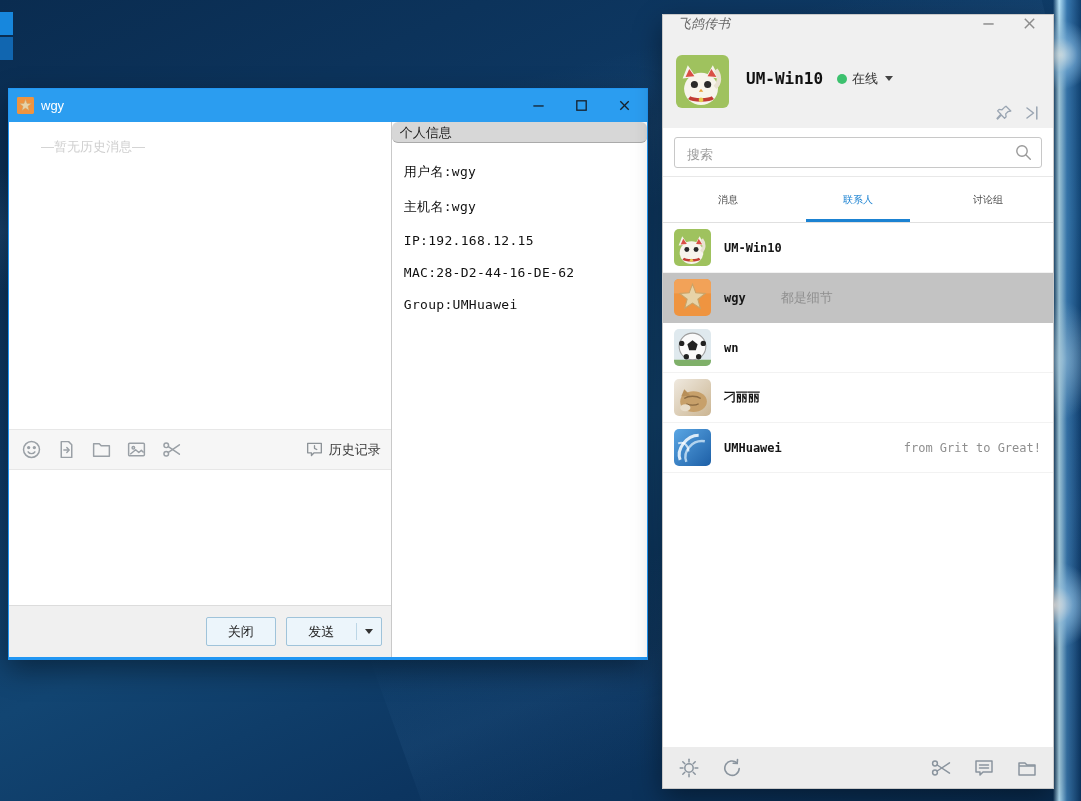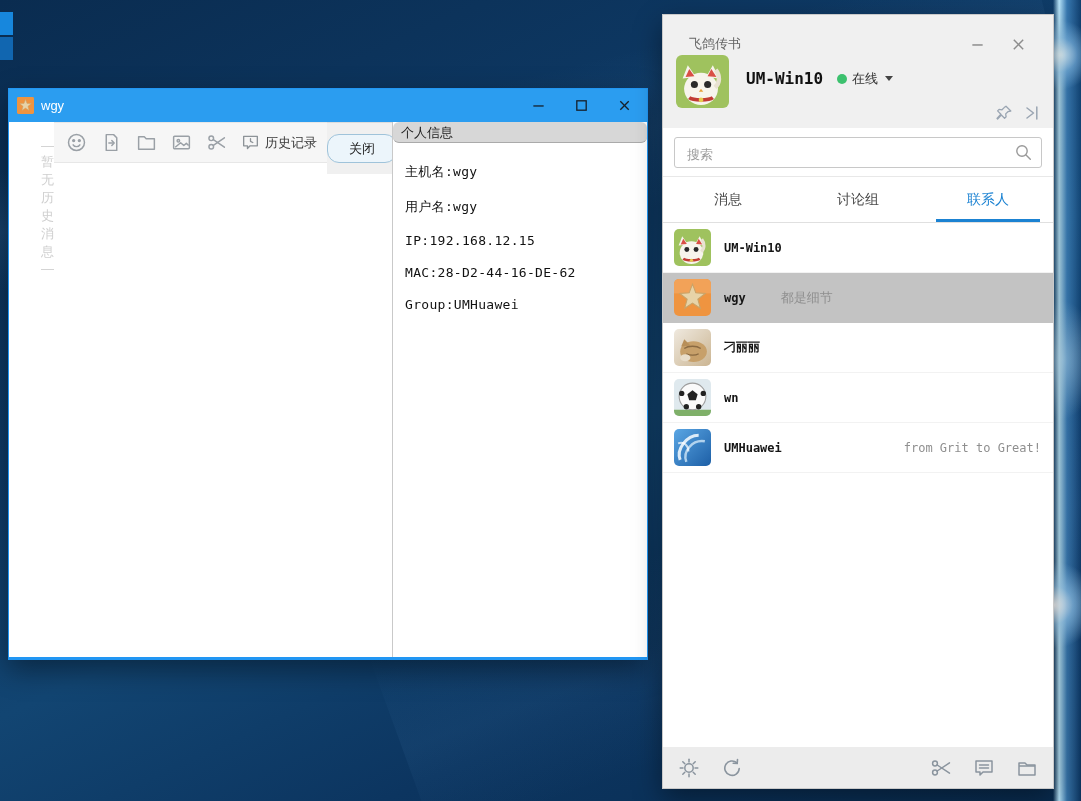--- a/index.html
+++ b/index.html
@@ -31,49 +31,49 @@
   
   .chat-window { position:absolute; left:8px; top:88px; width:640px; height:572px;
     border:1px solid #2196f3; border-bottom-width:3px; background:#fff;
     box-shadow:0 10px 26px rgba(0,0,0,0.40); display:flex; flex-direction:column; }
   .chat-titlebar { height:33px; background:#2b9df0; display:flex; align-items:center; padding:0 8px; flex:0 0 auto; }
   .chat-app-icon { width:17px; height:17px; margin-right:7px; flex:0 0 auto; }
   .chat-title { color:#fff; font-size:13px; }
   .chat-controls { margin-left:auto; display:flex; align-items:center; gap:26px; padding-right:6px; }
   .ctrl { width:17px; height:17px; display:flex; align-items:center; justify-content:center; cursor:default; }
   .chat-body { flex:1; display:flex; min-height:0; }
-  .chat-left { width:383px; display:flex; flex-direction:row; min-height:0; }
+  .chat-left { width:383px; display:flex; flex-direction:column; min-height:0; }
   .history-area { flex:1; background:#fff; padding:16px 0 0 32px; }
   .no-history { color:#cfcfcf; font-size:13px; }
   .chat-toolbar { height:41px; background:#f6f6f6; border-top:1px solid #e7e7e7; border-bottom:1px solid #e7e7e7;
     display:flex; align-items:center; padding:0 10px 0 12px; gap:14px; flex:0 0 auto; }
   .tool-icon { width:21px; height:21px; color:#9aa0a6; display:block; }
   .history-link { margin-left:auto; display:flex; align-items:center; gap:5px; color:#3a3a3a; font-size:13px; }
   .history-link .tool-icon { width:19px; height:19px; color:#8d9398; }
   .input-area { height:135px; background:#fff; flex:0 0 auto; }
   .chat-footer { height:52px; background:#f0f0f0; border-top:1px solid #dcdcdc; display:flex; align-items:center;
     justify-content:flex-end; gap:10px; padding-right:9px; flex:0 0 auto; }
-  .btn { height:29px; background:#ecf5fb; border:1px solid #9fc3da; border-radius:12px; font-size:13px; color:#222;
+  .btn { height:29px; background:#ecf5fb; border:1px solid #9fc3da; border-radius:2px; font-size:13px; color:#222;
     display:flex; align-items:center; justify-content:center; cursor:default; }
   .btn-close { width:70px; }
   .btn-send { width:96px; gap:0; padding:0; }
   .btn-send .lbl { flex:1; text-align:center; }
   .btn-send .divider { width:1px; height:17px; background:#bcd6e6; }
   .btn-send .caret-box { width:24px; display:flex; align-items:center; justify-content:center; }
   .caret-down { width:0; height:0; border-left:4px solid transparent; border-right:4px solid transparent; border-top:5px solid #333; }
 
   .info-panel { width:257px; border-left:1px solid #c9c9c9; display:flex; flex-direction:column; background:#fff; }
   .info-header { background:#d7d7d7; border-bottom:1px solid #aaa; font-size:13px; color:#222; padding:2px 8px; height:21px; flex:0 0 auto;border-radius:6px; }
   .info-fields { padding:20px 0 0 12px; }
   .info-field { font-size:13px; color:#111; margin-bottom:17px; letter-spacing:0.3px; }
 
   
   .main-window { position:absolute; left:662px; top:14px; width:392px; height:775px; background:#fff;
     border:1px solid #c9c9c9; box-shadow:0 10px 26px rgba(0,0,0,0.40); display:flex; flex-direction:column; }
-  .main-titlebar { height:38px; background:#f0f0f0; display:flex; align-items:flex-end; padding:0 26px; flex:0 0 auto; }
+  .main-titlebar { height:38px; background:#f0f0f0; display:flex; align-items:flex-start; padding:0 15px; flex:0 0 auto;font-style:italic; }
   .main-title { color:#666; font-size:13px; }
   .main-controls { margin-left:auto; display:flex; align-items:center; gap:24px; }
   .profile { background:#f0f0f0; height:75px; position:relative; display:flex; align-items:flex-start; padding:2px 14px 0 13px; flex:0 0 auto; }
   .avatar-lg { width:53px; height:53px; border-radius:6px; overflow:hidden; flex:0 0 auto; }
   .profile-main { display:flex; align-items:center; margin:14px 0 0 17px; gap:14px; }
   .profile-name { font-size:16px; font-weight:bold; color:#111; }
   .status { display:flex; align-items:center; gap:5px; }
   .status-dot { width:10px; height:10px; border-radius:50%; background:#3cc16e; }
   .status-label { font-size:13px; color:#333; }
   .status .caret-down { border-top-color:#444; margin-left:2px; }
@@ -81,21 +81,21 @@
   .pt-icon { width:18px; height:18px; display:block; }
 
   .search-row { background:#fff; padding:9px 11px 8px 11px; flex:0 0 auto; }
   .search-box { position:relative; }
   .search-input { width:100%; height:31px; border:1px solid #c8c8c8; border-radius:3px; font-size:13px;
     padding:4px 34px 0 12px; color:#333; outline:none; font-family:"Liberation Sans",sans-serif; }
   .search-input::placeholder { color:#9a9a9a; }
   .search-icon { position:absolute; right:9px; top:6px; width:19px; height:19px; color:#999; }
 
   .tabs { display:flex; border-top:1px solid #e8e8e8; border-bottom:1px solid #e0e0e0; height:47px; flex:0 0 auto; background:#fff; }
-  .tab { flex:1; display:flex; align-items:center; justify-content:center; font-size:14px; color:#4a4a4a; position:relative; cursor:default; }
+  .tab { flex:1; display:flex; align-items:center; justify-content:center; font-size:10px; color:#4a4a4a; position:relative; cursor:default; }
   .tab.active { color:#1b82d2; }
   .tab.active::after { content:""; position:absolute; bottom:0; left:50%; transform:translateX(-50%); width:104px; height:3px; background:#1b82d2; }
 
   .contact-list { flex:0 0 auto; }
   .contact-row { height:50px; display:flex; align-items:center; padding:0 12px 0 11px; border-bottom:1px solid #f2f2f2; background:#fff; }
   .contact-row.selected { background:#c3c3c3; border-bottom-color:#c3c3c3; }
   .avatar-sm { width:37px; height:37px; border-radius:5px; overflow:hidden; flex:0 0 auto; }
   .contact-name { margin-left:13px; font-size:12px; font-weight:bold; color:#151515; }
   .contact-sig { margin-left:auto; font-size:12px; color:#8f8f8f; }
   .contact-sig.cn { font-size:13px;margin-left:35px; }
@@ -198,22 +198,22 @@
             <span class="divider"></span>
             <span class="caret-box">
                 <span class="caret-down"></span>
               </span>
           </button>
         </div>
       </div>
       <div class="info-panel">
         <div class="info-header">个人信息</div>
         <div class="info-fields mono">
+          <div class="info-field">用户名:wgy</div>
           <div class="info-field">主机名:wgy</div>
-          <div class="info-field">用户名:wgy</div>
           <div class="info-field">IP:192.168.12.15</div>
           <div class="info-field">MAC:28-D2-44-16-DE-62</div>
           <div class="info-field">Group:UMHuawei</div>
         </div>
       </div>
     </div>
   </div>
 
   <div class="main-window">
     <div class="main-titlebar">
@@ -276,25 +276,25 @@
             <circle cx="8" cy="8" r="5.2"></circle>
             <line x1="12" y1="12" x2="16.3" y2="16.3"></line>
           </svg>
       </div>
     </div>
 
     <div class="tabs">
       <div class="tab">
           <span>消息</span>
         </div>
+      <div class="tab active">
+          <span>联系人</span>
+        </div>
       <div class="tab">
           <span>讨论组</span>
-        </div>
-      <div class="tab active">
-          <span>联系人</span>
         </div>
     </div>
 
     <div class="contact-list">
       <div class="contact-row">
         <span class="avatar-sm">
           <svg viewBox="0 0 36 36" width="37" height="37">
               <rect width="36" height="36" fill="#9fc25e"></rect>
               <ellipse cx="17" cy="23" rx="11.5" ry="11" fill="#f7f4ec"></ellipse>
               <polygon points="8,7 13.5,15 4.5,16" fill="#f7f4ec"></polygon>
@@ -317,50 +317,50 @@
               <rect width="36" height="14" fill="#f2a258"></rect>
               <polygon points="18,5 21.2,13.5 30.4,14 23.2,19.7 25.6,28.5 18,23.5 10.4,28.5 12.8,19.7 5.6,14 14.8,13.5" fill="#e7d3a8" stroke="#c8a368" stroke-width="1"></polygon>
             </svg>
         </span>
         <span class="contact-name mono">wgy</span>
         <span class="contact-sig cn">都是细节</span>
       </div>
       <div class="contact-row">
         <span class="avatar-sm">
           <svg viewBox="0 0 36 36" width="37" height="37">
+              <rect width="36" height="36" fill="#dfe9ee"></rect>
+              <path d="M0 30h36v6H0z" fill="#7fb069"></path>
+              <circle cx="18" cy="17" r="13" fill="#fafafa" stroke="#9b9b9b" stroke-width="1"></circle>
+              <polygon points="18,11 23,14.8 21.2,20.6 14.8,20.6 13,14.8" fill="#222"></polygon>
+              <circle cx="7.5" cy="14" r="2.6" fill="#222"></circle>
+              <circle cx="28.5" cy="14" r="2.6" fill="#222"></circle>
+              <circle cx="12" cy="27" r="2.6" fill="#222"></circle>
+              <circle cx="24" cy="27" r="2.6" fill="#222"></circle>
+            </svg>
+        </span>
+        <span class="contact-name mono">wn</span>
+      </div>
+      <div class="contact-row">
+        <span class="avatar-sm">
+          <svg viewBox="0 0 36 36" width="37" height="37">
               <defs>
                 <linearGradient id="kg" x1="0" y1="0" x2="1" y2="1">
                   <stop offset="0" stop-color="#efe9df"></stop>
                   <stop offset="1" stop-color="#cbb592"></stop>
                 </linearGradient>
               </defs>
               <rect width="36" height="36" fill="url(#kg)"></rect>
               <ellipse cx="19" cy="22" rx="13" ry="10" fill="#c7a06a"></ellipse>
               <polygon points="10,10 16,16 7,17" fill="#b88f58"></polygon>
               <path d="M10 19c4-3 12-3 16 0" stroke="#8a6a42" stroke-width="1.4" fill="none"></path>
               <path d="M12 24c3 2 9 2 12 0" stroke="#8a6a42" stroke-width="1.2" fill="none"></path>
               <ellipse cx="11" cy="28" rx="5" ry="3.4" fill="#e8ddca"></ellipse>
             </svg>
         </span>
         <span class="contact-name">刁丽丽</span>
-      </div>
-      <div class="contact-row">
-        <span class="avatar-sm">
-          <svg viewBox="0 0 36 36" width="37" height="37">
-              <rect width="36" height="36" fill="#dfe9ee"></rect>
-              <path d="M0 30h36v6H0z" fill="#7fb069"></path>
-              <circle cx="18" cy="17" r="13" fill="#fafafa" stroke="#9b9b9b" stroke-width="1"></circle>
-              <polygon points="18,11 23,14.8 21.2,20.6 14.8,20.6 13,14.8" fill="#222"></polygon>
-              <circle cx="7.5" cy="14" r="2.6" fill="#222"></circle>
-              <circle cx="28.5" cy="14" r="2.6" fill="#222"></circle>
-              <circle cx="12" cy="27" r="2.6" fill="#222"></circle>
-              <circle cx="24" cy="27" r="2.6" fill="#222"></circle>
-            </svg>
-        </span>
-        <span class="contact-name mono">wn</span>
       </div>
       <div class="contact-row">
         <span class="avatar-sm">
           <svg viewBox="0 0 36 36" width="37" height="37">
               <defs>
                 <linearGradient id="hg" x1="0" y1="0" x2="1" y2="1">
                   <stop offset="0" stop-color="#5aa6e4"></stop>
                   <stop offset="1" stop-color="#1d5fa6"></stop>
                 </linearGradient>
               </defs>

